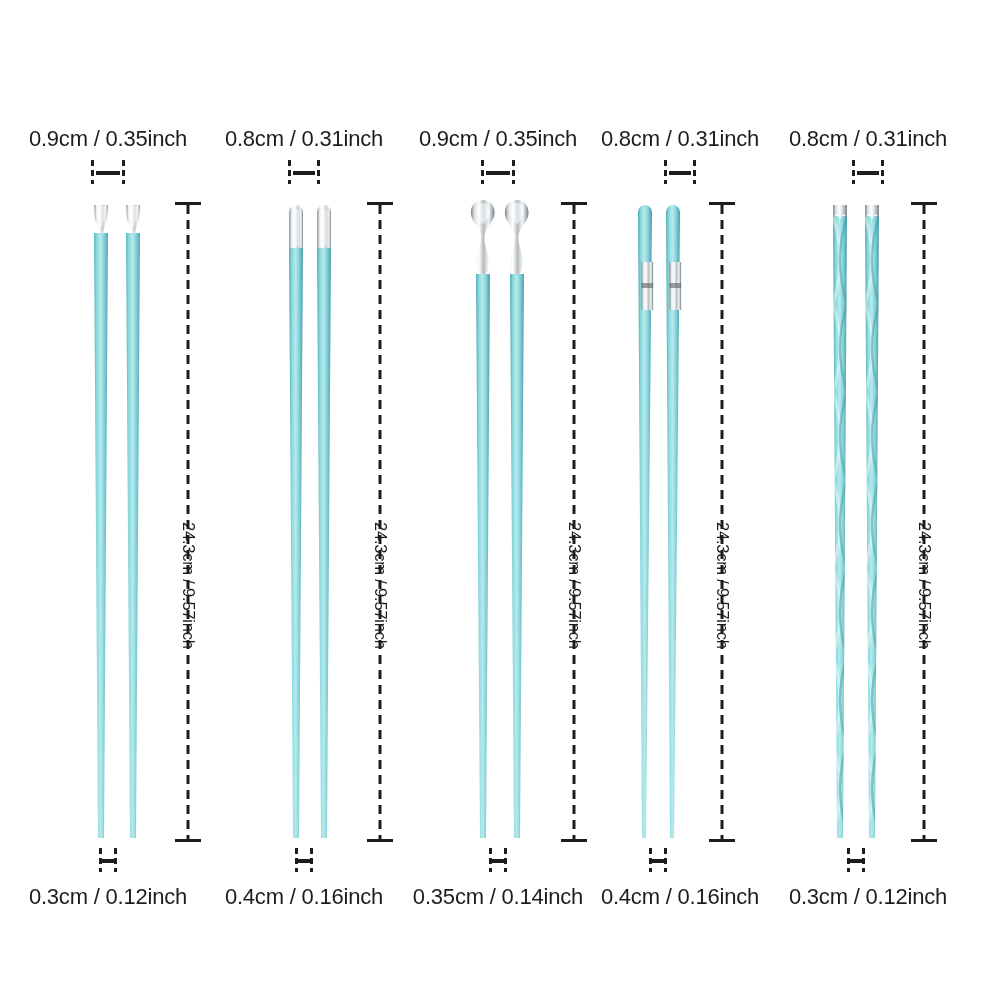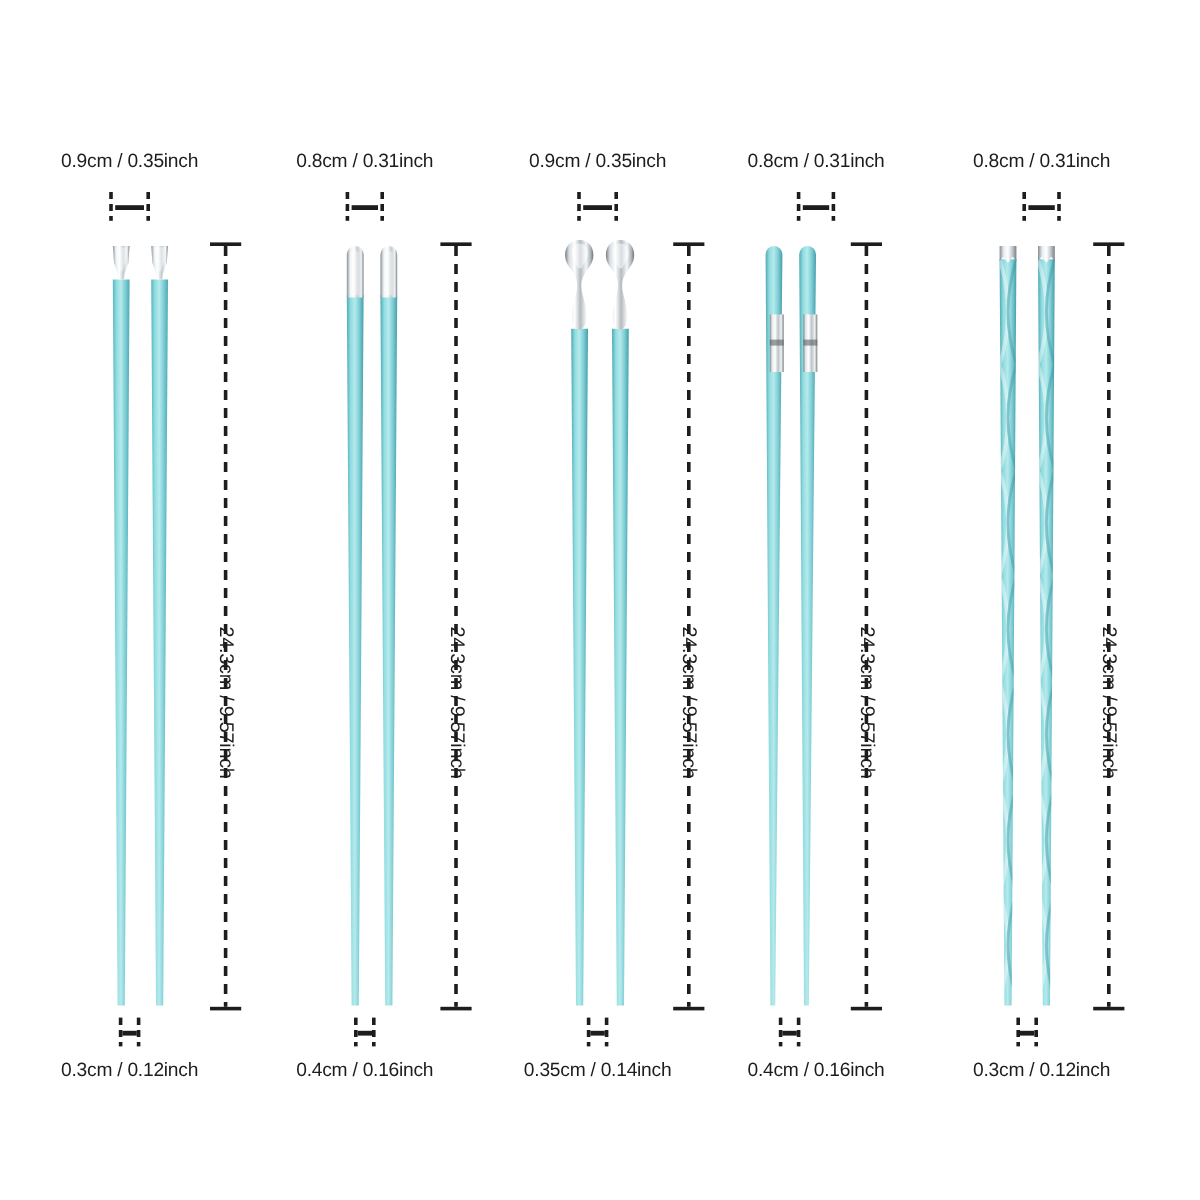--- a/index.html
+++ b/index.html
@@ -20,21 +20,21 @@
     top: 0;
     width: 200px;
     height: 1000px;
   }
 
   
   .top-label, .bot-label {
     position: absolute;
     left: 0; width: 200px;
     text-align: center;
-    font-size: 16px;
+    font-size: 22px;
     color: #1d1d1d;
     letter-spacing: -0.2px;
     white-space: nowrap;
   }
   .top-label { top: 126px; }
   .bot-label { top: 884px; }
 
   
   .caliper {
     position: absolute;

